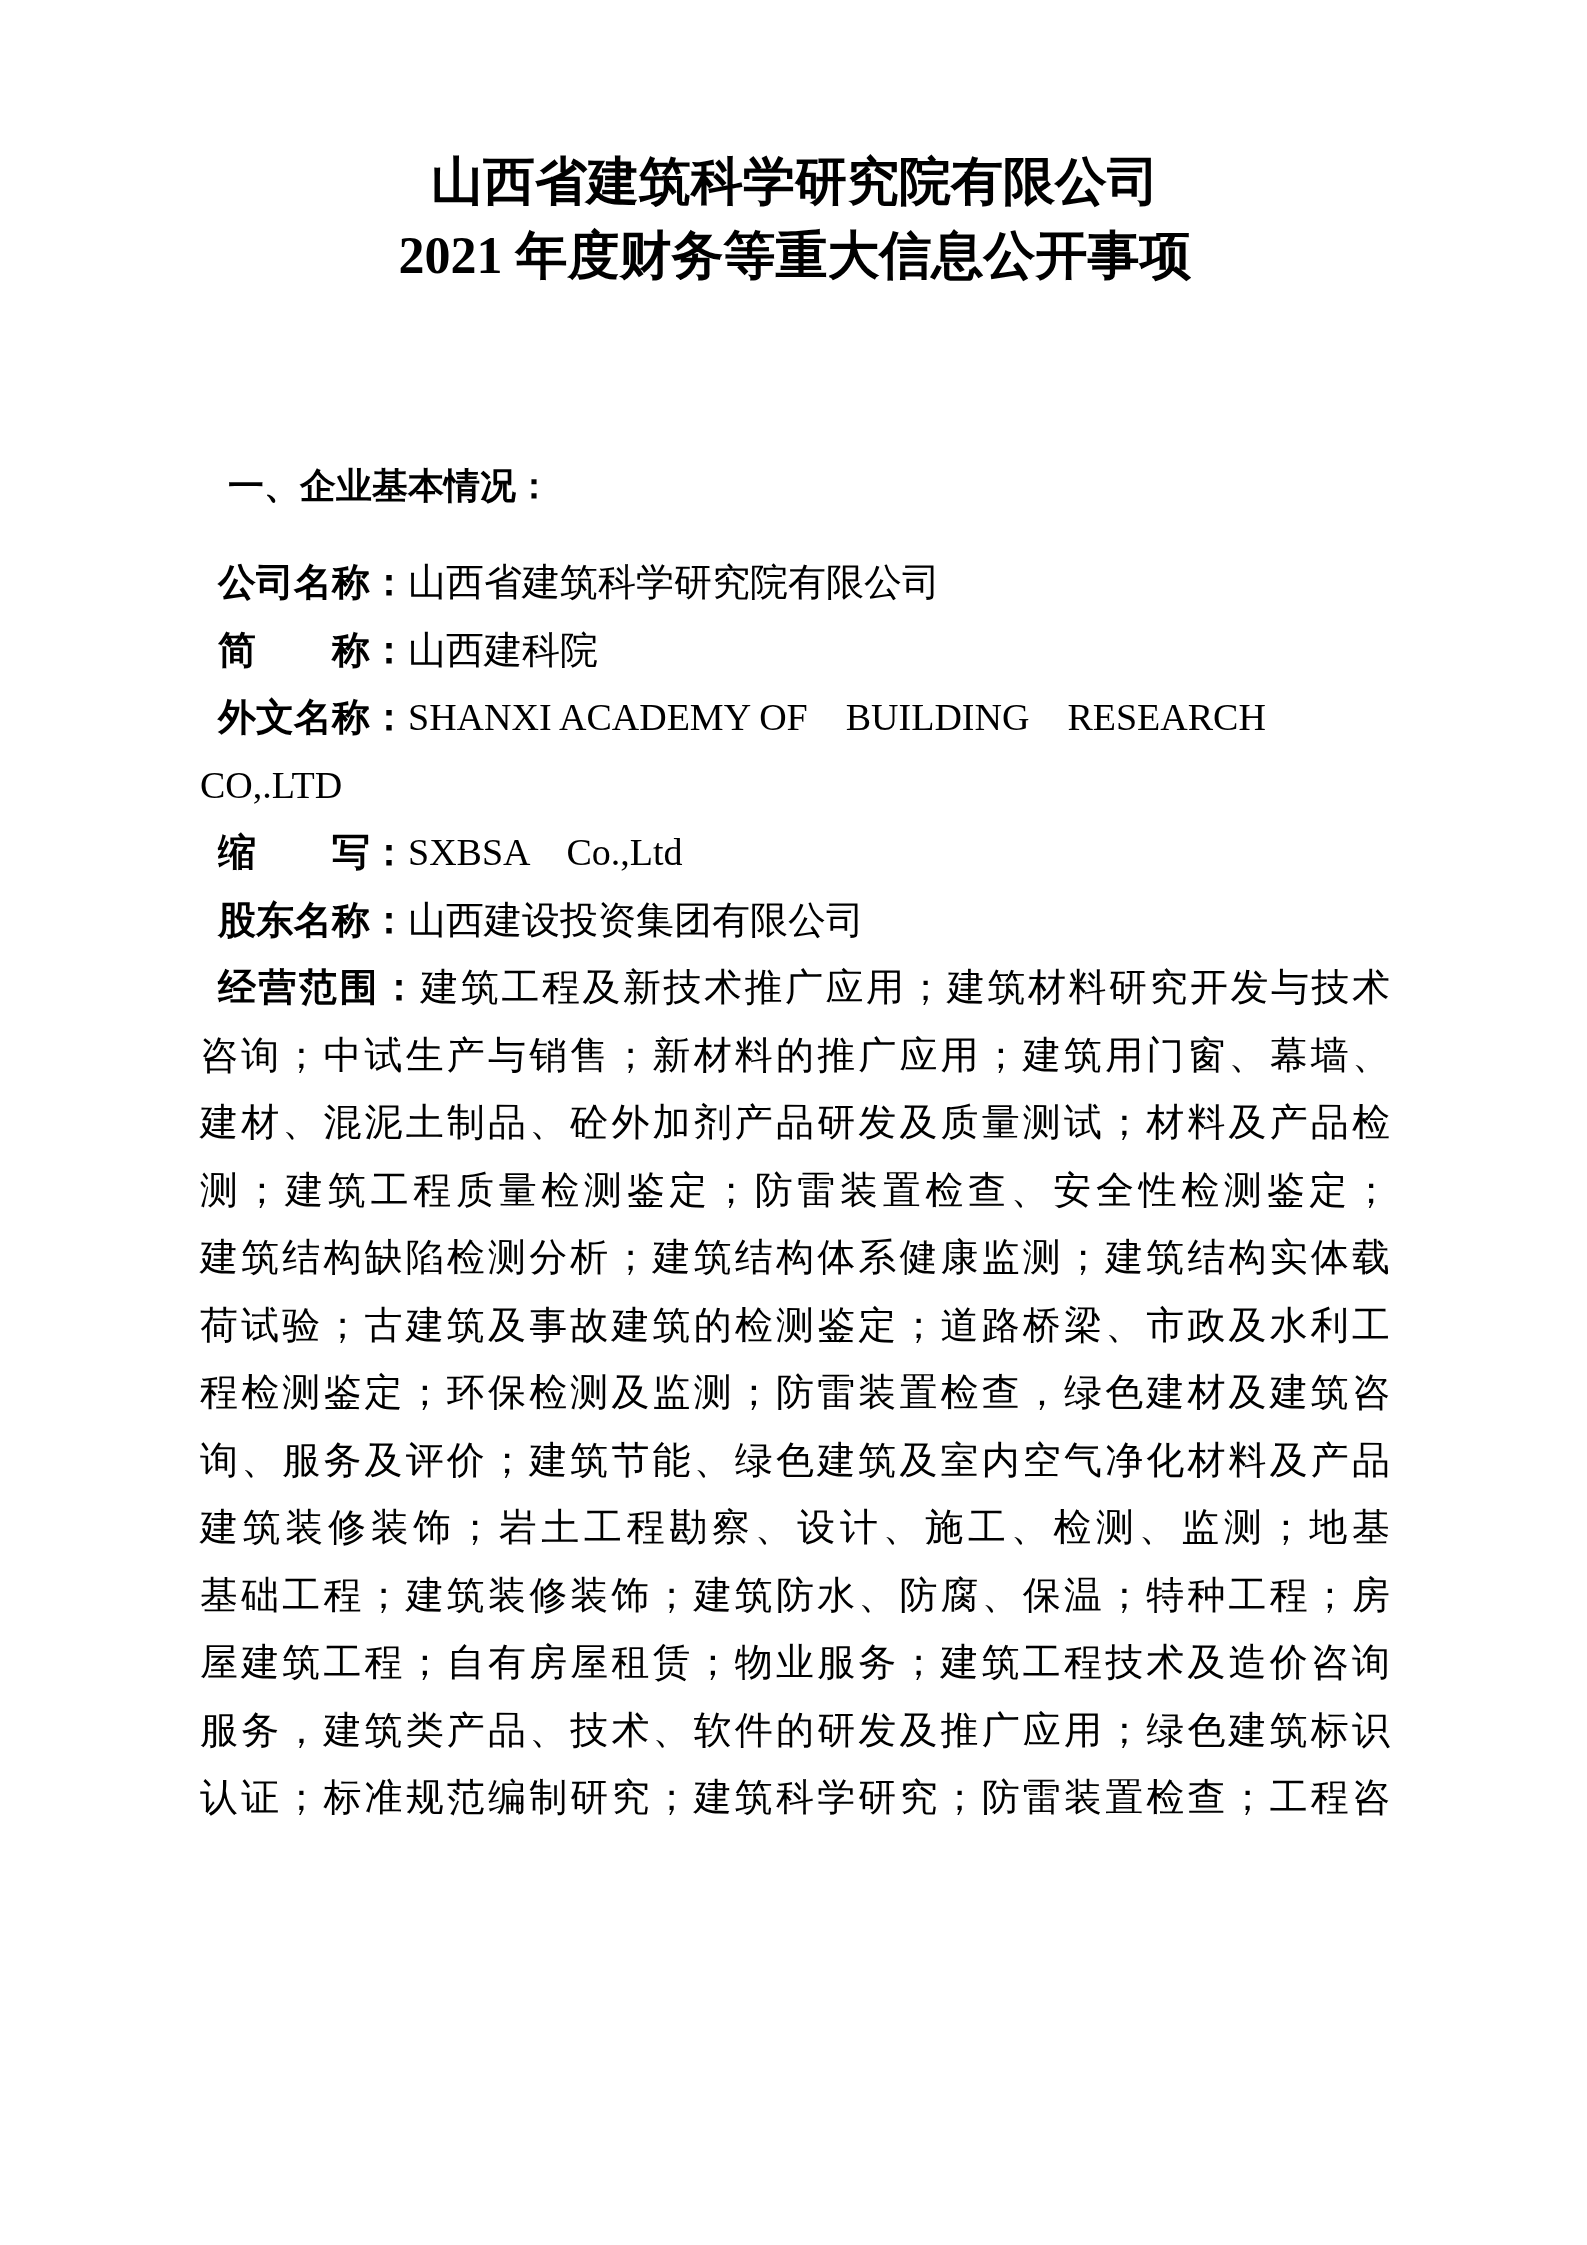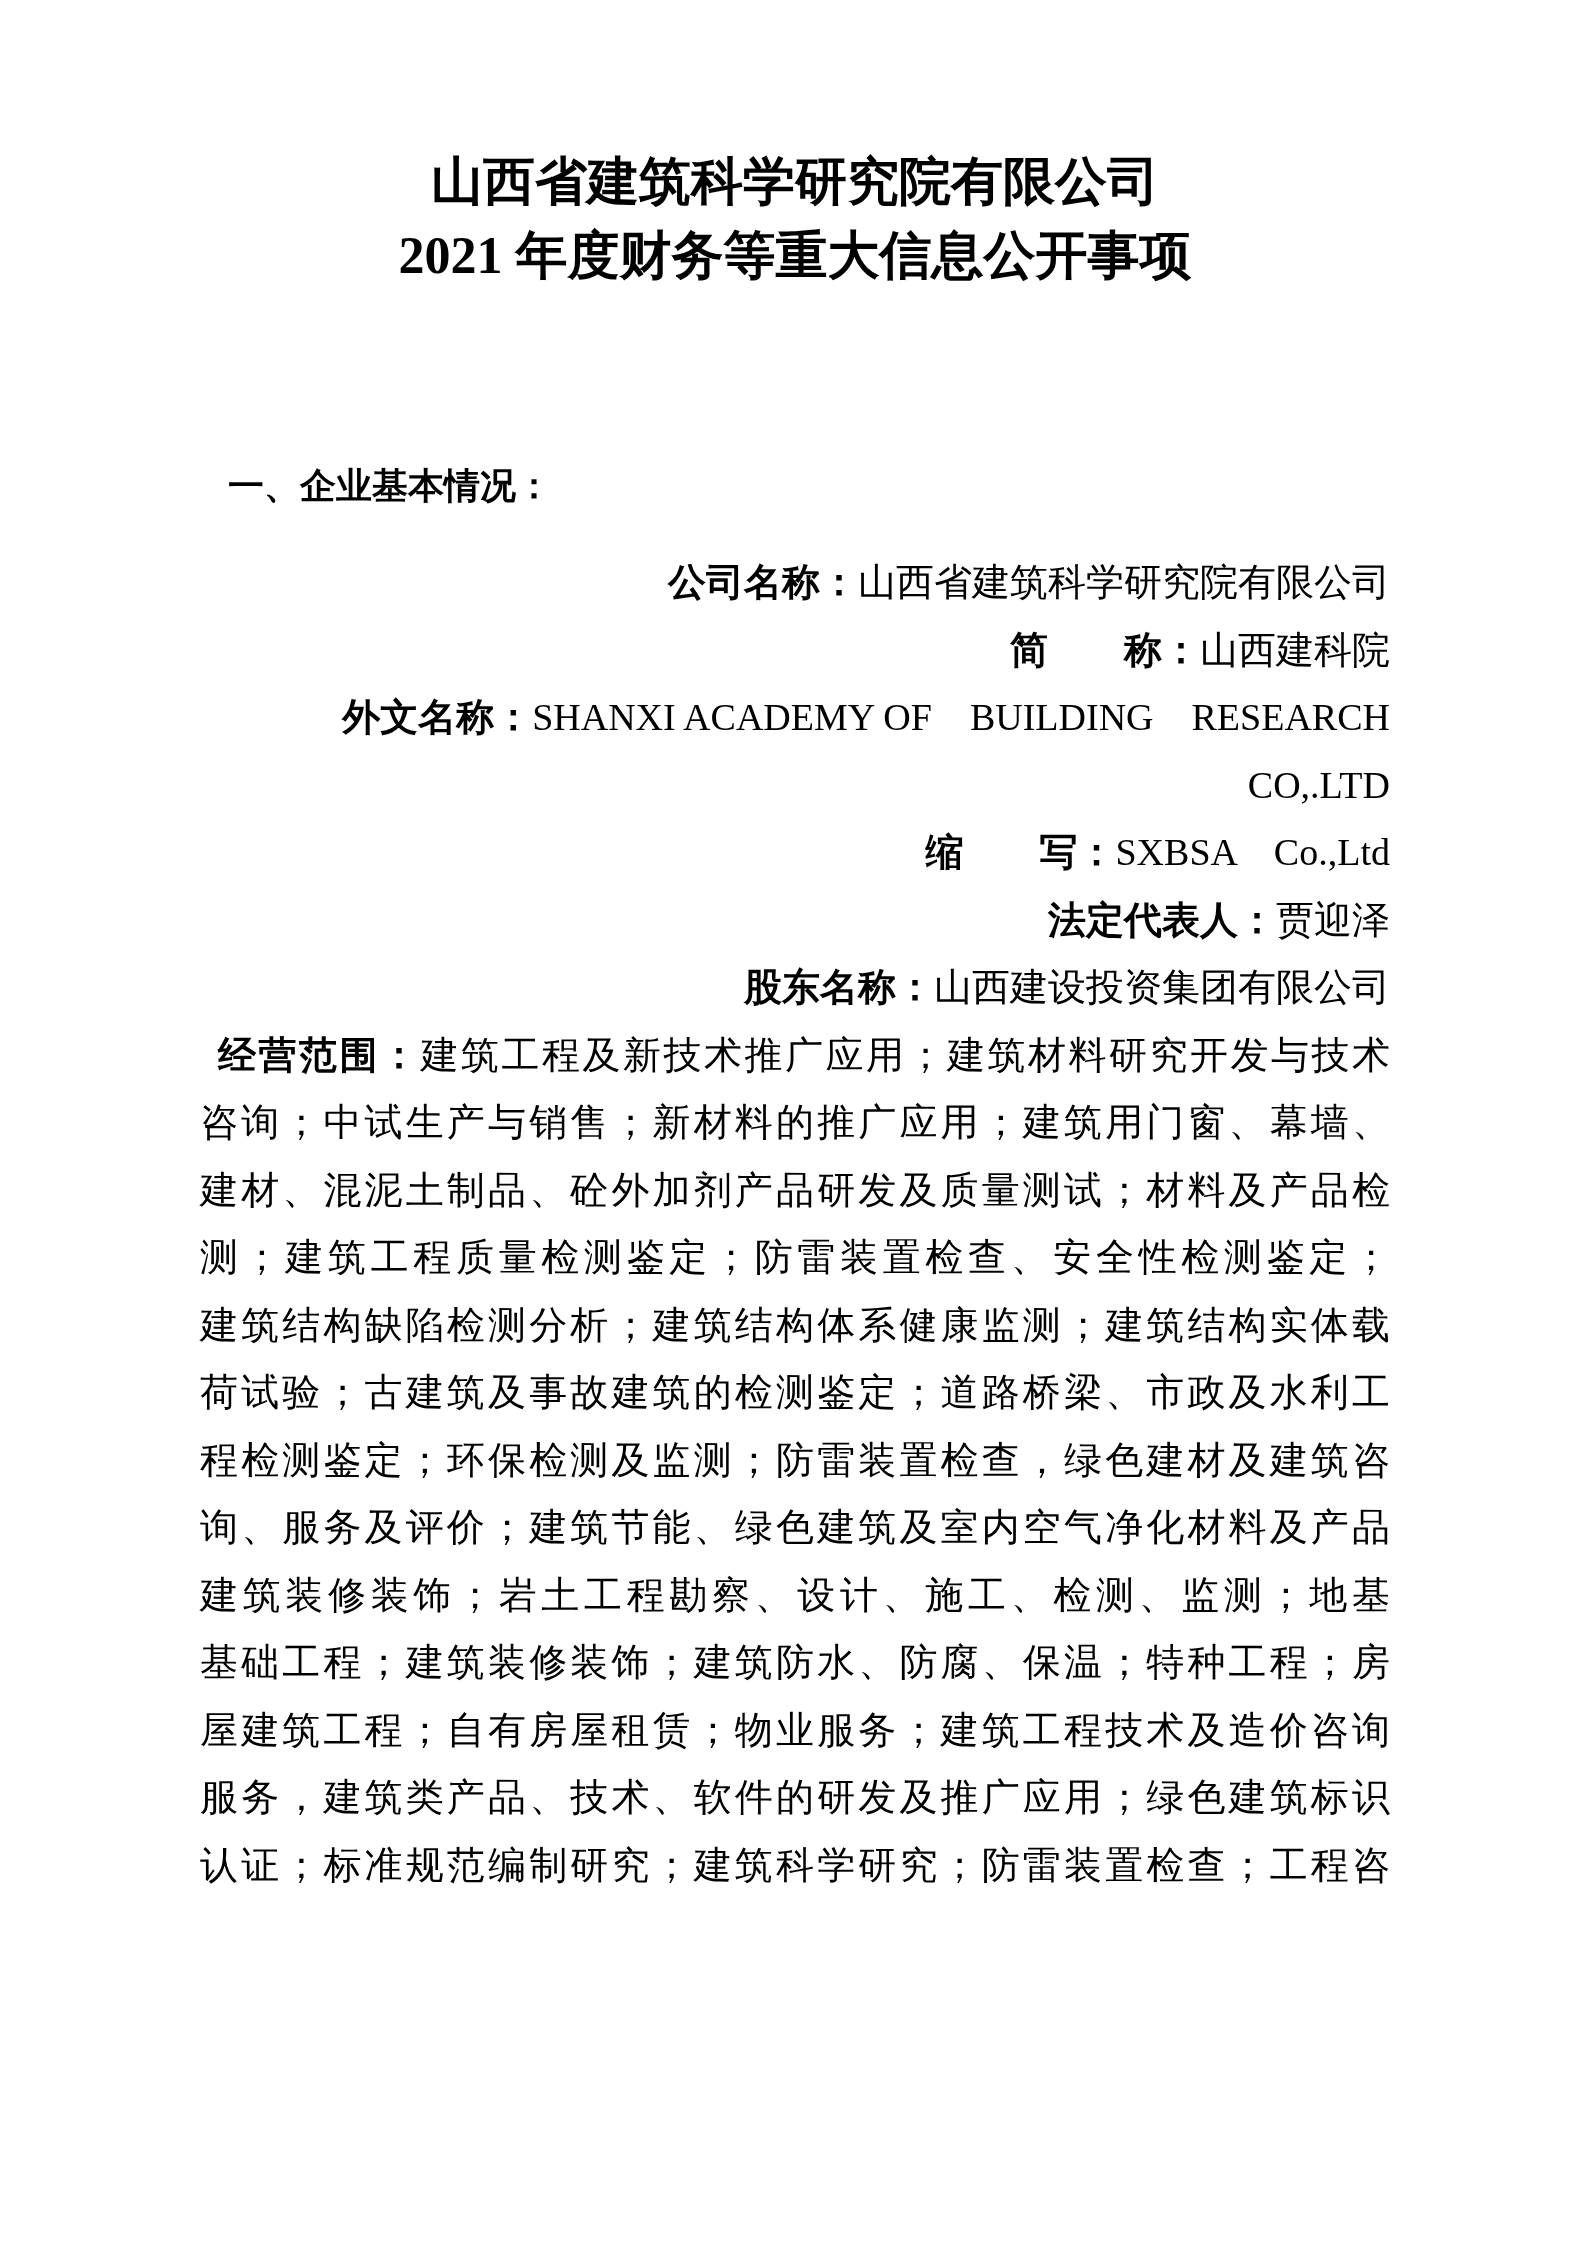--- a/index.html
+++ b/index.html
@@ -37,21 +37,20 @@
     white-space: nowrap;
   }
   .doc-body {
     margin-top: 28px;
     font-size: 38px;
     line-height: 67.5px;
   }
   .frow {
     text-indent: 18px;
     white-space: nowrap;
-    text-align: right;
   }
   .cont-row {
     text-indent: 0;
   }
   .flabel {
     font-family: "Liberation Sans", sans-serif;
     font-weight: 700;
   }
   .fvalue {
     font-family: "Liberation Serif", serif;
@@ -81,21 +80,20 @@
     <div class="frow"><span class="flabel">公司名称：</span><span class="fvalue">山西省建筑科学研究院有限公司</span></div>
 
     <div class="frow"><span class="flabel">简　　称：</span><span class="fvalue">山西建科院</span></div>
 
     <div class="frow"><span class="flabel">外文名称：</span><span class="fvalue">SHANXI ACADEMY OF　BUILDING　RESEARCH</span></div>
 
     <div class="frow cont-row fvalue">CO,.LTD</div>
 
     <div class="frow"><span class="flabel">缩　　写：</span><span class="fvalue">SXBSA　Co.,Ltd</span></div>
 
-    <div class="frow"><span class="flabel">法定代表人：</span><span class="fvalue">贾迎泽</span></div>
 
     <div class="frow"><span class="flabel">股东名称：</span><span class="fvalue">山西建设投资集团有限公司</span></div>
 
 
     <div class="jline jline-first"><span class="flabel">经营范围：</span><span class="fvalue">建筑工程及新技术推广应用；建筑材料研究开发与技术</span></div>
 
     <div class="jline fvalue">咨询；中试生产与销售；新材料的推广应用；建筑用门窗、幕墙、</div>
     <div class="jline fvalue">建材、混泥土制品、砼外加剂产品研发及质量测试；材料及产品检</div>
     <div class="jline fvalue">测；建筑工程质量检测鉴定；防雷装置检查、安全性检测鉴定；</div>
     <div class="jline fvalue">建筑结构缺陷检测分析；建筑结构体系健康监测；建筑结构实体载</div>

